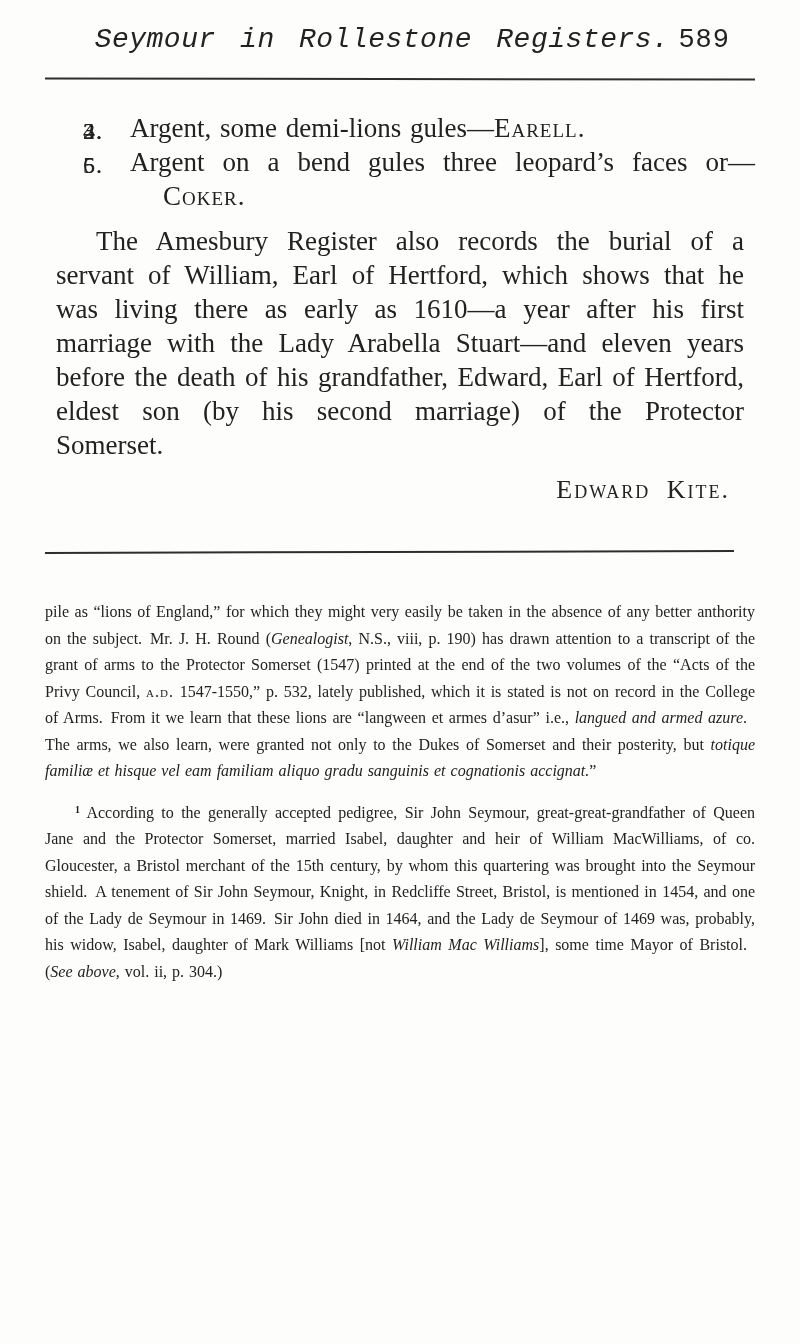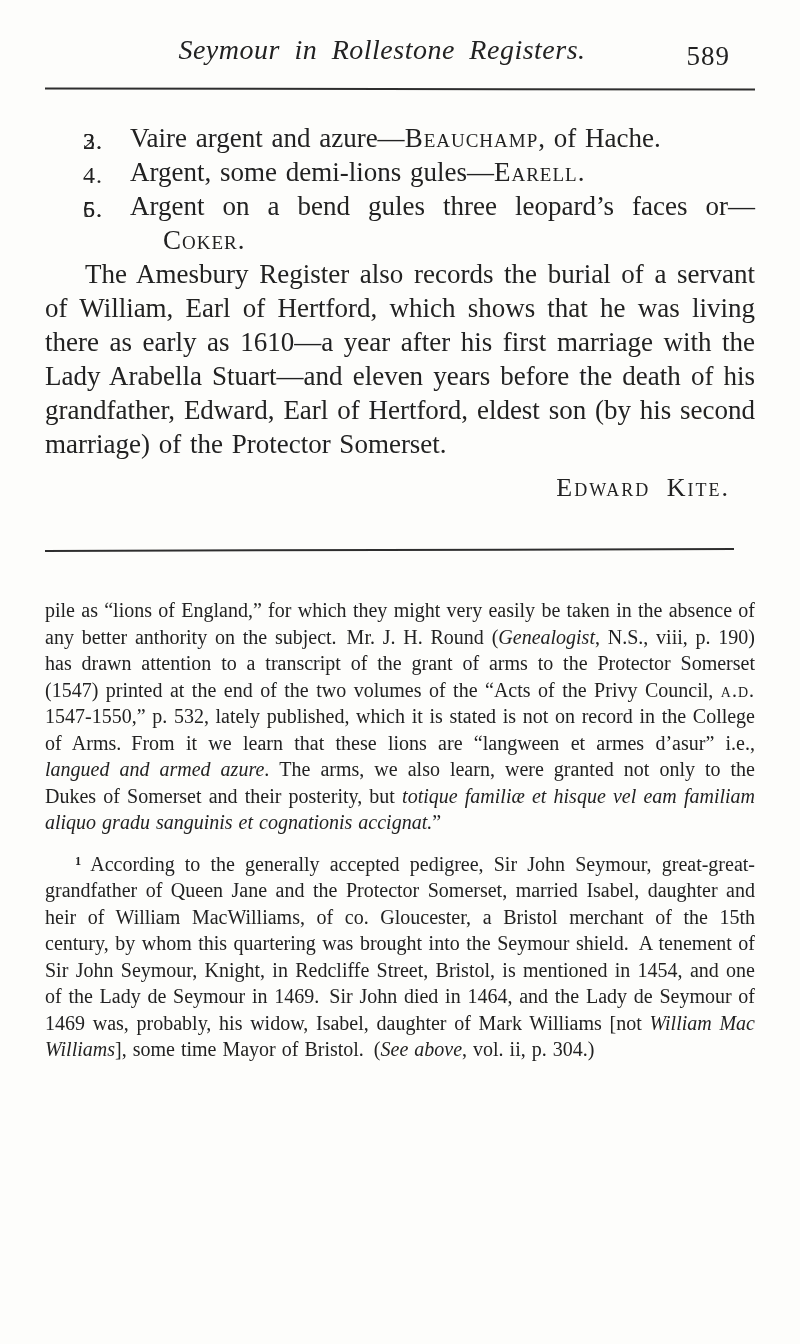--- a/index.html
+++ b/index.html
@@ -13,56 +13,56 @@
     background: var(--paper);
     color: var(--ink);
     font-family: "Liberation Serif", "DejaVu Serif", serif;
     overflow: hidden;
   }
   .page {
     box-sizing: border-box;
     width: 800px; height: 1344px;
     padding: 14px 45px 0 45px;
   }
-  .header { position: relative; height: 42px; margin-top: 20px; }
+  .header { position: relative; height: 42px; margin-top: 10px; font-family: Liberation Mono, monospace; }
   .running-title {
     position: absolute; left: 50%; transform: translateX(-50%);
     margin-left: -18px;
     font-style: italic; font-size: 28px;
     letter-spacing: 0.5px; word-spacing: 7px;
     white-space: nowrap;
   }
-  .page-number { position: absolute; right: 25px; top: 7px; font-size: 27px; letter-spacing: 1px; }
+  .page-number { position: absolute; right: 25px; top: 1px; font-size: 27px; letter-spacing: 1px; }
   .rule { height: 2px; background: var(--rule); }
   .rule-1 { margin-top: 12px; transform: rotate(0.08deg); }
   .rule-2 { margin-top: 44px; width: 97%; transform: rotate(-0.15deg); }
 
   .blazon-list { margin-top: 31px; font-size: 27px; line-height: 34px; }
   .list-item {
     position: relative;
     padding-left: 118px; text-indent: -33px;
     text-align: justify;
     word-spacing: 2px;
   }
   .list-num {
     position: absolute; left: 38px; top: 3px;
     text-indent: 0; font-size: 24px; letter-spacing: 1px;
   }
   .para {
-    margin: 0; font-size: 27px; line-height: 34px;
+    margin: 11px; font-size: 27px; line-height: 34px;
     text-align: justify; text-indent: 40px; word-spacing: 2px;
   }
   .signature {
     margin-top: 10px; padding-right: 25px;
     font-size: 26px; line-height: 34px;
     text-align: right;
     font-variant: small-caps;
     letter-spacing: 2px; word-spacing: 8px;
   }
-  .footnotes { margin-top: 46px; font-size: 20px; line-height: 26.5px; }
+  .footnotes { margin-top: 46px; font-size: 16px; line-height: 26.5px; }
   .footnote { margin: 0; text-align: justify; word-spacing: 1px; }
   .fn-1 { margin-top: 15px; text-indent: 30px; }
 
   .s-n { font-style: normal; }
   .s-i { font-style: italic; }
   .s-sc { font-variant: small-caps; letter-spacing: 1px; }
   .s-sup { font-size: 0.62em; vertical-align: 0.5em; line-height: 0; font-weight: bold; }
 </style>
 </head>
 <body>
@@ -75,21 +75,20 @@
   </div>
 
   <div class="rule rule-1"></div>
 
   <div class="blazon-list">
     <div class="list-item">
       <span class="list-num">2.</span>
     </div>
     <div class="list-item">
       <span class="list-num">3.</span>
-      <span class="list-text"><span class="s-n">Vaire argent and azure—</span><span class="s-sc">Beauchamp</span><span class="s-n">, of Hache.</span></span>
     </div>
     <div class="list-item">
       <span class="list-num">4.</span>
       <span class="list-text"><span class="s-n">Argent, some demi-lions gules—</span><span class="s-sc">Earell</span><span class="s-n">.</span></span>
     </div>
     <div class="list-item">
       <span class="list-num">5.</span>
     </div>
     <div class="list-item">
       <span class="list-num">6.</span>

